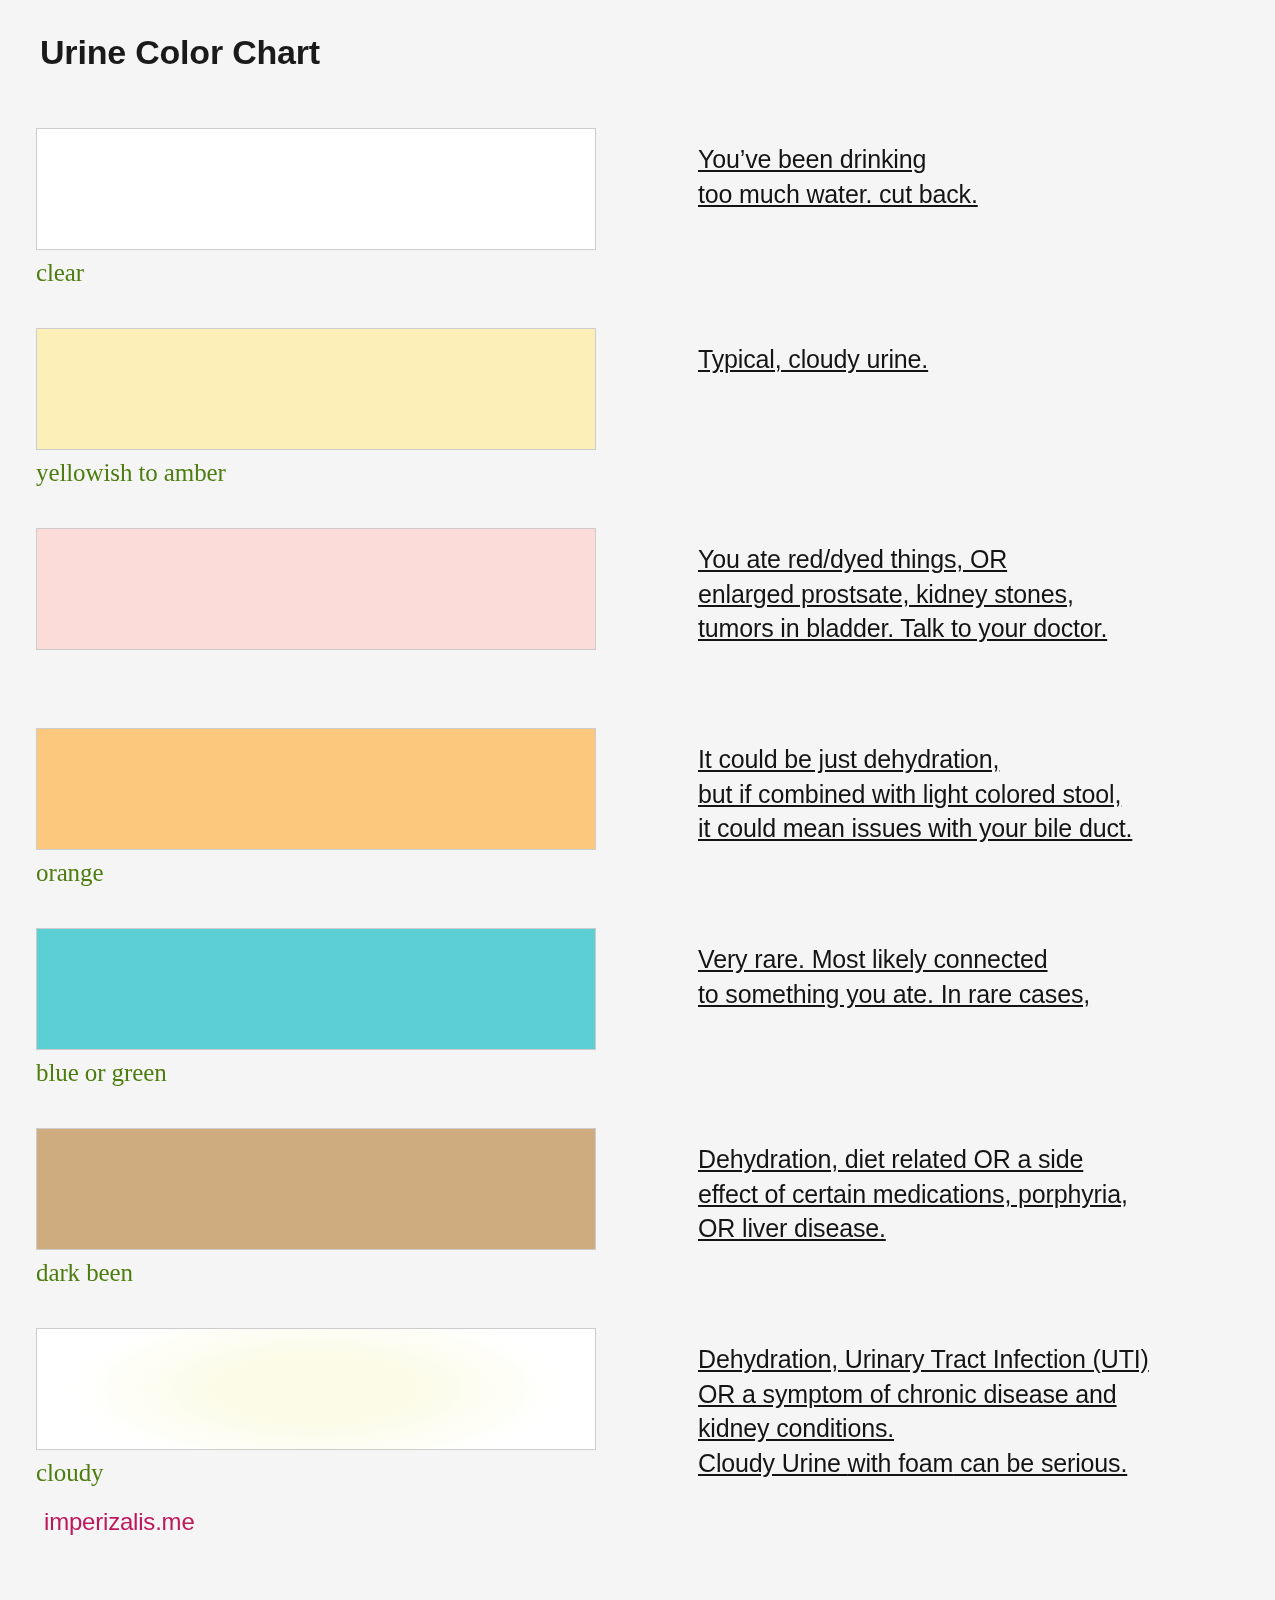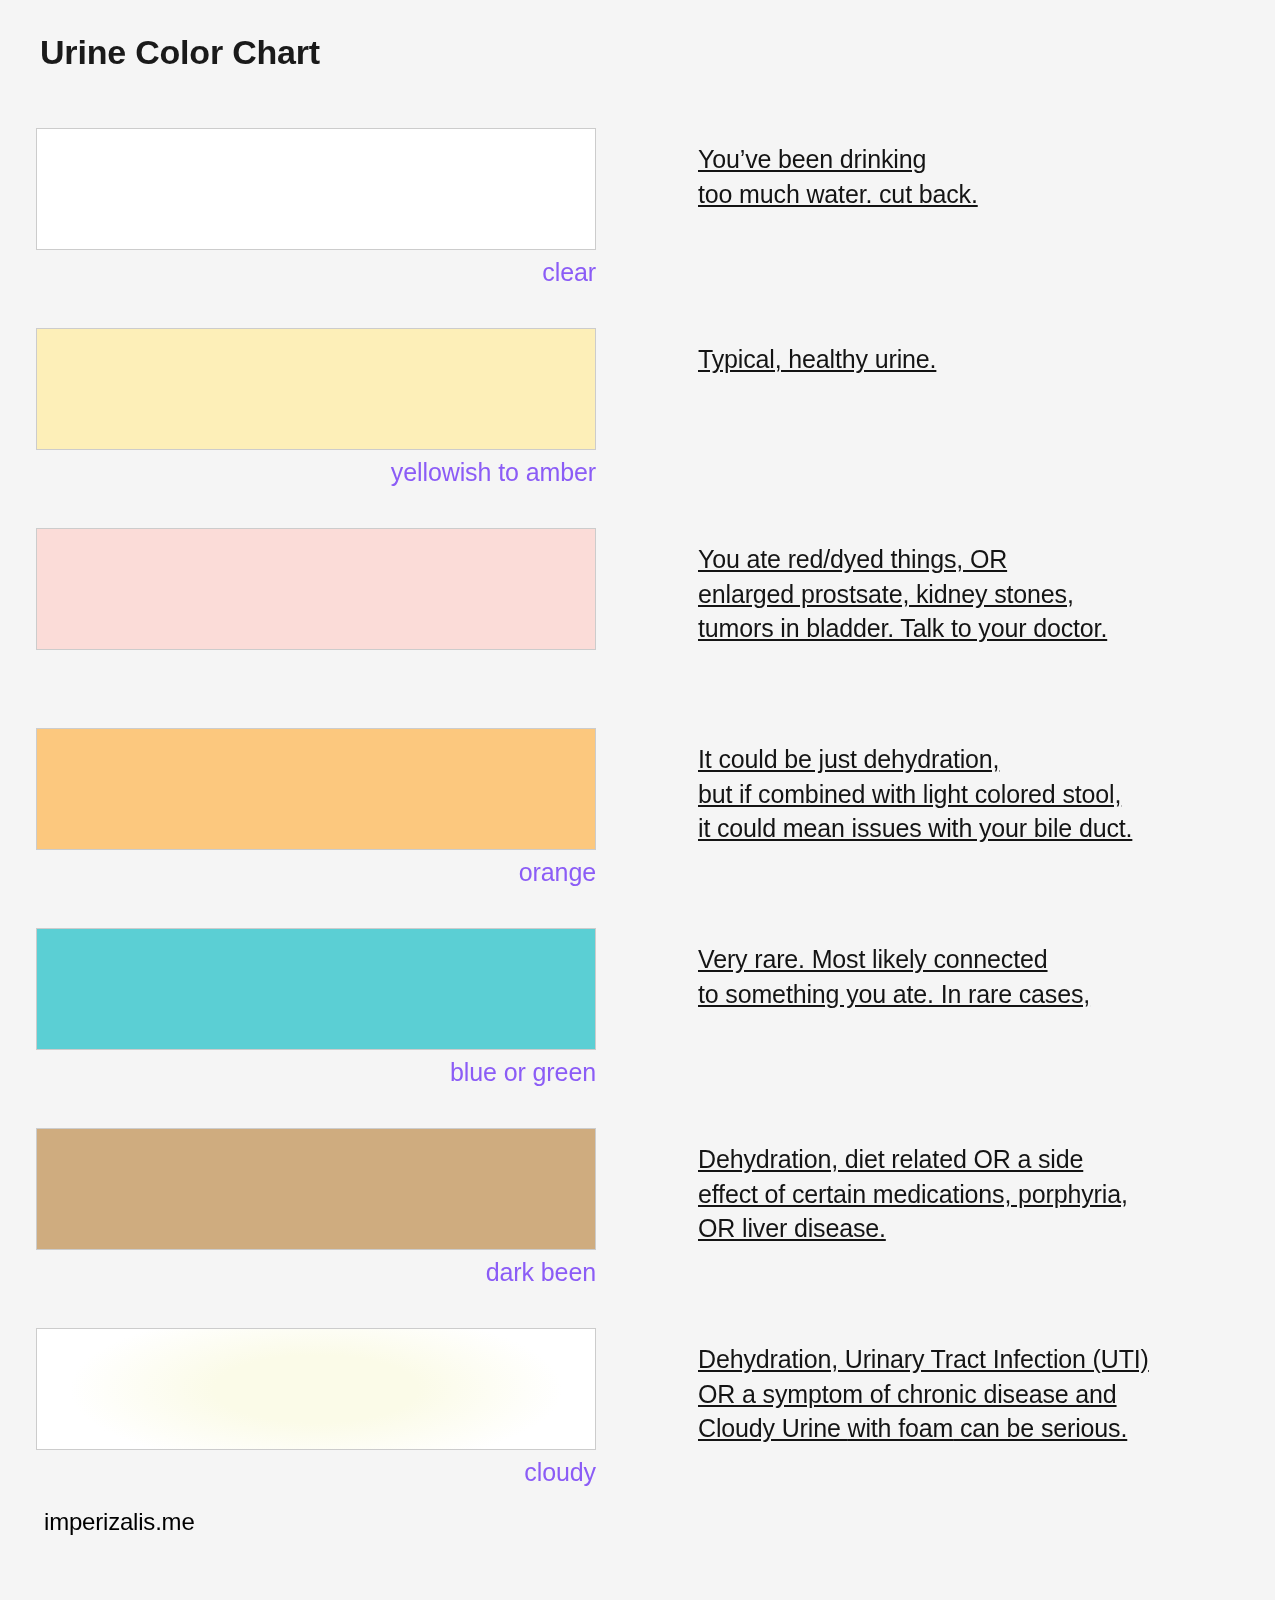--- a/index.html
+++ b/index.html
@@ -58,26 +58,27 @@
 
   .swatch {
     width: 560px;
     height: 122px;
     border: 1px solid #cccccc;
     box-sizing: border-box;
   }
 
   .swatch-label {
     width: 560px;
-    text-align: right;
+    text-align: left;
     font-size: 25px;
     line-height: 1.5;
     padding-top: 4px;
-    color: #8b5cf6;
+    color: #4d7c0f;
     letter-spacing: -0.1px;
+    font-family: Liberation Serif, serif;
   }
 
   .desc-col {
     flex: 1 1 auto;
     padding-left: 102px;
     box-sizing: border-box;
     padding-top: 14px;
   }
 
   .desc-line {
@@ -93,21 +94,21 @@
     text-decoration: underline;
     text-underline-offset: 2px;
     margin-top: 40px;
   }
 
   .footer {
     position: absolute;
     left: 44px;
     top: 1508px;
     font-size: 24px;
-    color: #000000;
+    color: #be185d;
     letter-spacing: -0.2px;
   }
 </style>
 </head>
 <body>
 
 <div id="page">
 
   <div class="page-title">Urine Color Chart</div>
 
@@ -121,21 +122,21 @@
           <div class="desc-line">You’ve been drinking</div>
           <div class="desc-line">too much water. cut back.</div>
         </div>
       </div>
       <div class="row">
         <div class="swatch-col">
           <div class="swatch" style="background: rgb(253, 239, 184);"></div>
           <div class="swatch-label">yellowish to amber</div>
         </div>
         <div class="desc-col">
-          <div class="desc-line">Typical, healthy urine.</div>
+          <div class="desc-line">Typical, cloudy urine.</div>
         </div>
       </div>
       <div class="row">
         <div class="swatch-col">
           <div class="swatch" style="background: rgb(251, 220, 216);"></div>
         </div>
         <div class="desc-col">
           <div class="desc-line">You ate red/dyed things, OR</div>
           <div class="desc-line">enlarged prostsate, kidney stones,</div>
           <div class="desc-line">tumors in bladder. Talk to your doctor.</div>
@@ -174,20 +175,21 @@
         </div>
       </div>
       <div class="row">
         <div class="swatch-col">
           <div class="swatch" style="background: radial-gradient(48% 74%, rgb(251, 251, 232) 0%, rgb(251, 251, 232) 38%, rgb(255, 255, 255) 92%) rgb(255, 255, 255);"></div>
           <div class="swatch-label">cloudy</div>
         </div>
         <div class="desc-col">
           <div class="desc-line">Dehydration, Urinary Tract Infection (UTI)</div>
           <div class="desc-line">OR a symptom of chronic disease and</div>
+          <div class="desc-line">kidney conditions.</div>
           <div class="desc-line">Cloudy Urine <u>with foam</u> can be serious.</div>
         </div>
       </div>
     </div>
 
   <div class="footer">imperizalis.me</div>
 
 </div>
 
 </body></html>

